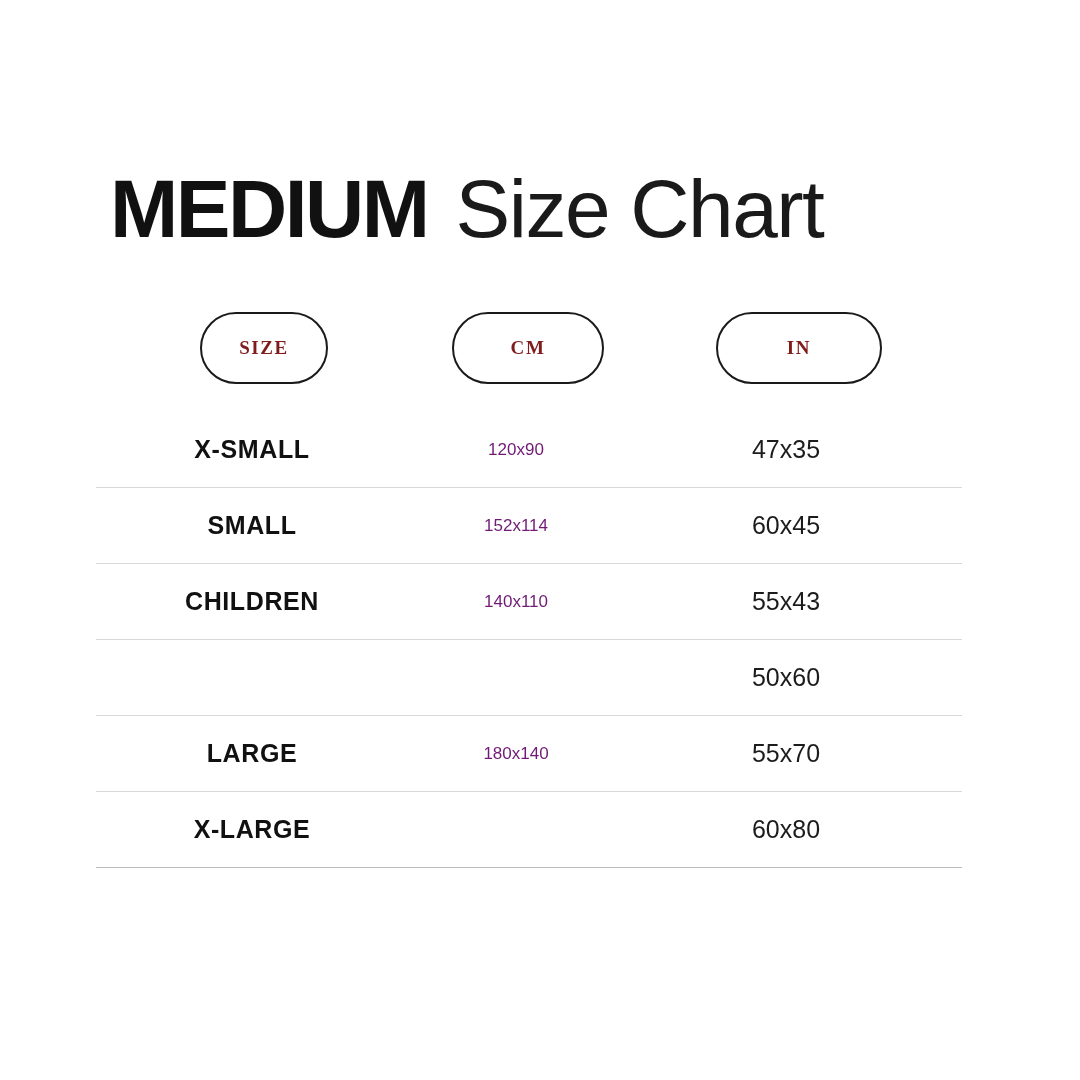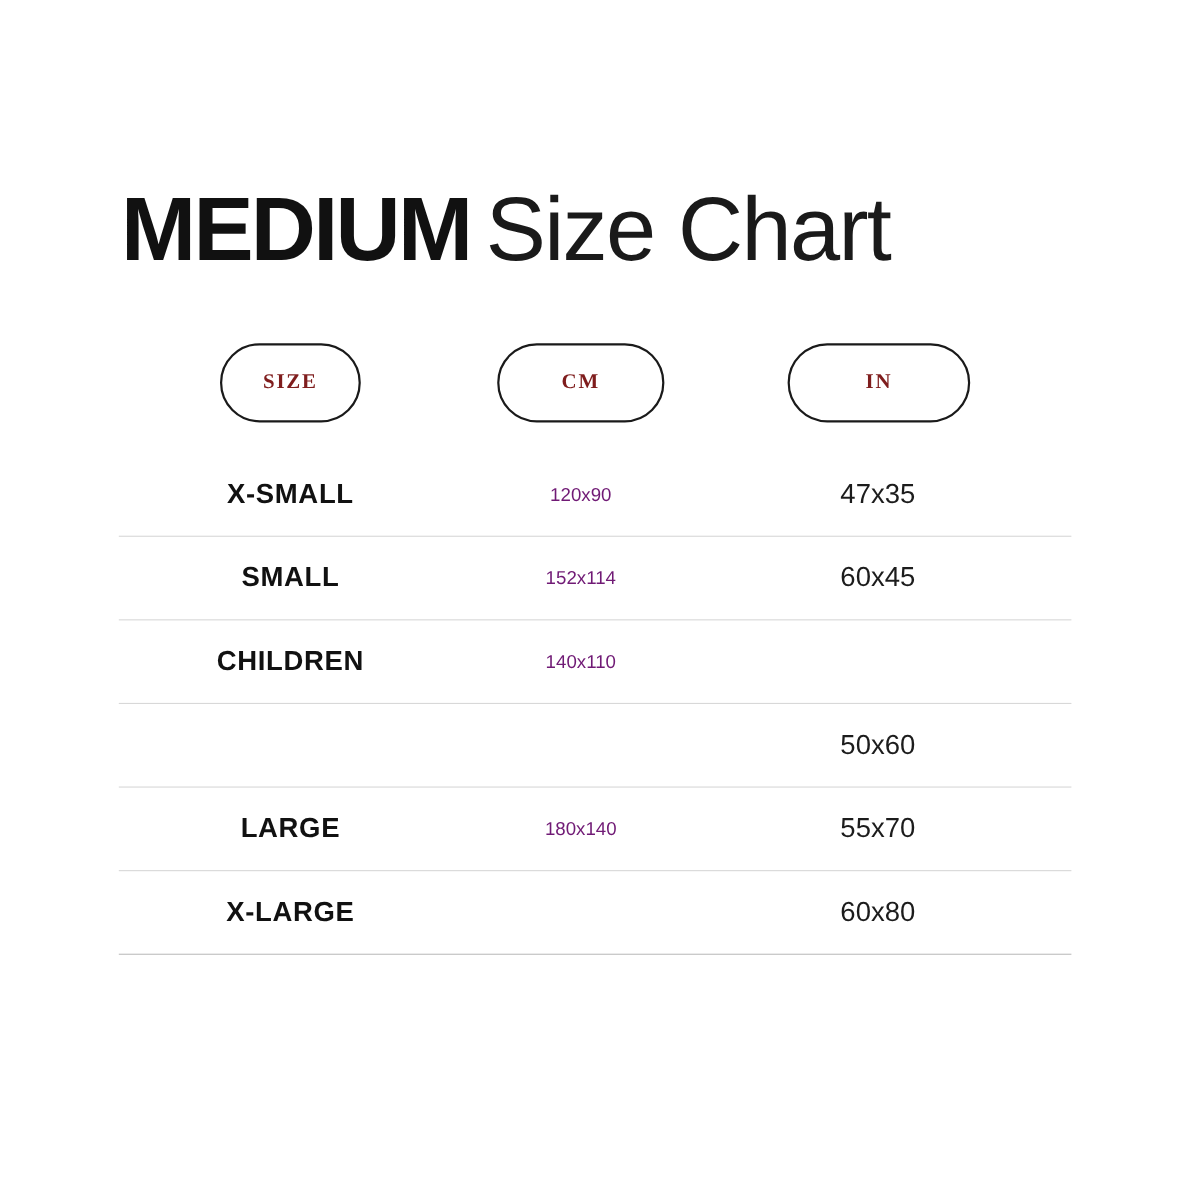--- a/index.html
+++ b/index.html
@@ -34,21 +34,21 @@
     font-size: 82px;
     font-weight: 700;
     letter-spacing: -2.5px;
     color: #111111;
   }
   .title-light {
     font-size: 82px;
     font-weight: 400;
     letter-spacing: -1.5px;
     color: #1a1a1a;
-    margin-left: 14px;
+    margin-left: 28px;
   }
 
   
   .header-row {
     position: absolute;
     left: 108px;
     top: 312px;
     width: 866px;
     height: 74px;
   }
@@ -71,21 +71,21 @@
     color: #7f1d1d;
     font-family: Liberation Serif, serif;
   }
   .pill-size { left: 92px;  width: 128px; }
   .pill-cm   { left: 344px; width: 152px; }
   .pill-in   { left: 608px; width: 166px; }
 
   
   .table {
     position: absolute;
-    left: 108px;
+    left: 96px;
     top: 412px;
     width: 866px;
   }
   .row {
     position: relative;
     height: 75px;
     border-bottom: 1.6px solid #d8d8d8;
   }
   .row:last-child {
     border-bottom: 1.6px solid #bdbdbd;
@@ -167,20 +167,21 @@
 
     <div class="row">
       <div class="cell cell-size">SMALL</div>
       <div class="cell cell-cm">152x114</div>
       <div class="cell cell-in">60x45</div>
     </div>
 
     <div class="row">
       <div class="cell cell-size">CHILDREN</div>
       <div class="cell cell-cm">140x110</div>
+      <div class="cell cell-in">55x43</div>
     </div>
 
     <div class="row">
       <div class="cell cell-in">50x60</div>
     </div>
 
     <div class="row">
       <div class="cell cell-size">LARGE</div>
       <div class="cell cell-cm">180x140</div>
       <div class="cell cell-in">55x70</div>

